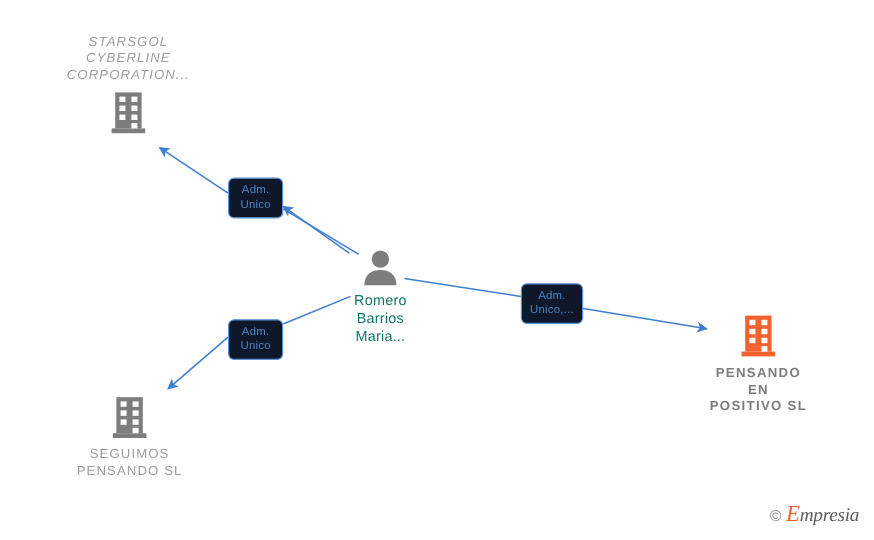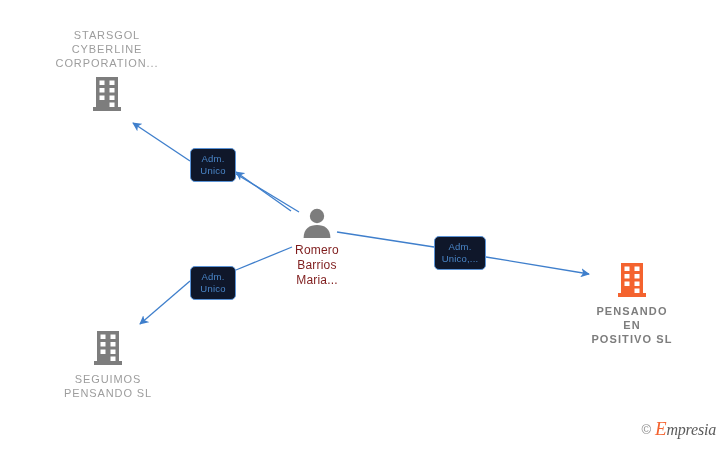--- a/index.html
+++ b/index.html
@@ -44,33 +44,33 @@
   }
   .node-label.focal {
     color: #7d7d7d;
     font-weight: bold;
     letter-spacing: 1.1px;
   }
   .node-label.person {
     letter-spacing: 0.2px;
     font-size: 12px;
     line-height: 15px;
-    color: #7f1d1d;
+    color: #0f766e;
   }
 
   
   .icon-wrap {
     display: block;
     line-height: 0;
   }
   .icon-wrap.building { width: 34px; height: 36px; }
   .icon-wrap.person   { width: 34px; height: 30px; }
 
   
-  #node-starsgol   { left: 32px;  top: 28px; }
+  #node-starsgol   { left: 32px;  top: 28px; font-style: italic; }
   #node-starsgol .node-label { margin-bottom: 6px; }
 
   #node-person     { left: 242px; top: 208px; }
   #node-person .node-label { margin-top: 5px; }
 
   #node-seguimos   { left: 33px;  top: 330px; }
   #node-seguimos .node-label { margin-top: 6px; }
 
   #node-pensando   { left: 557px; top: 262px; }
   #node-pensando .node-label { margin-top: 6px; }

